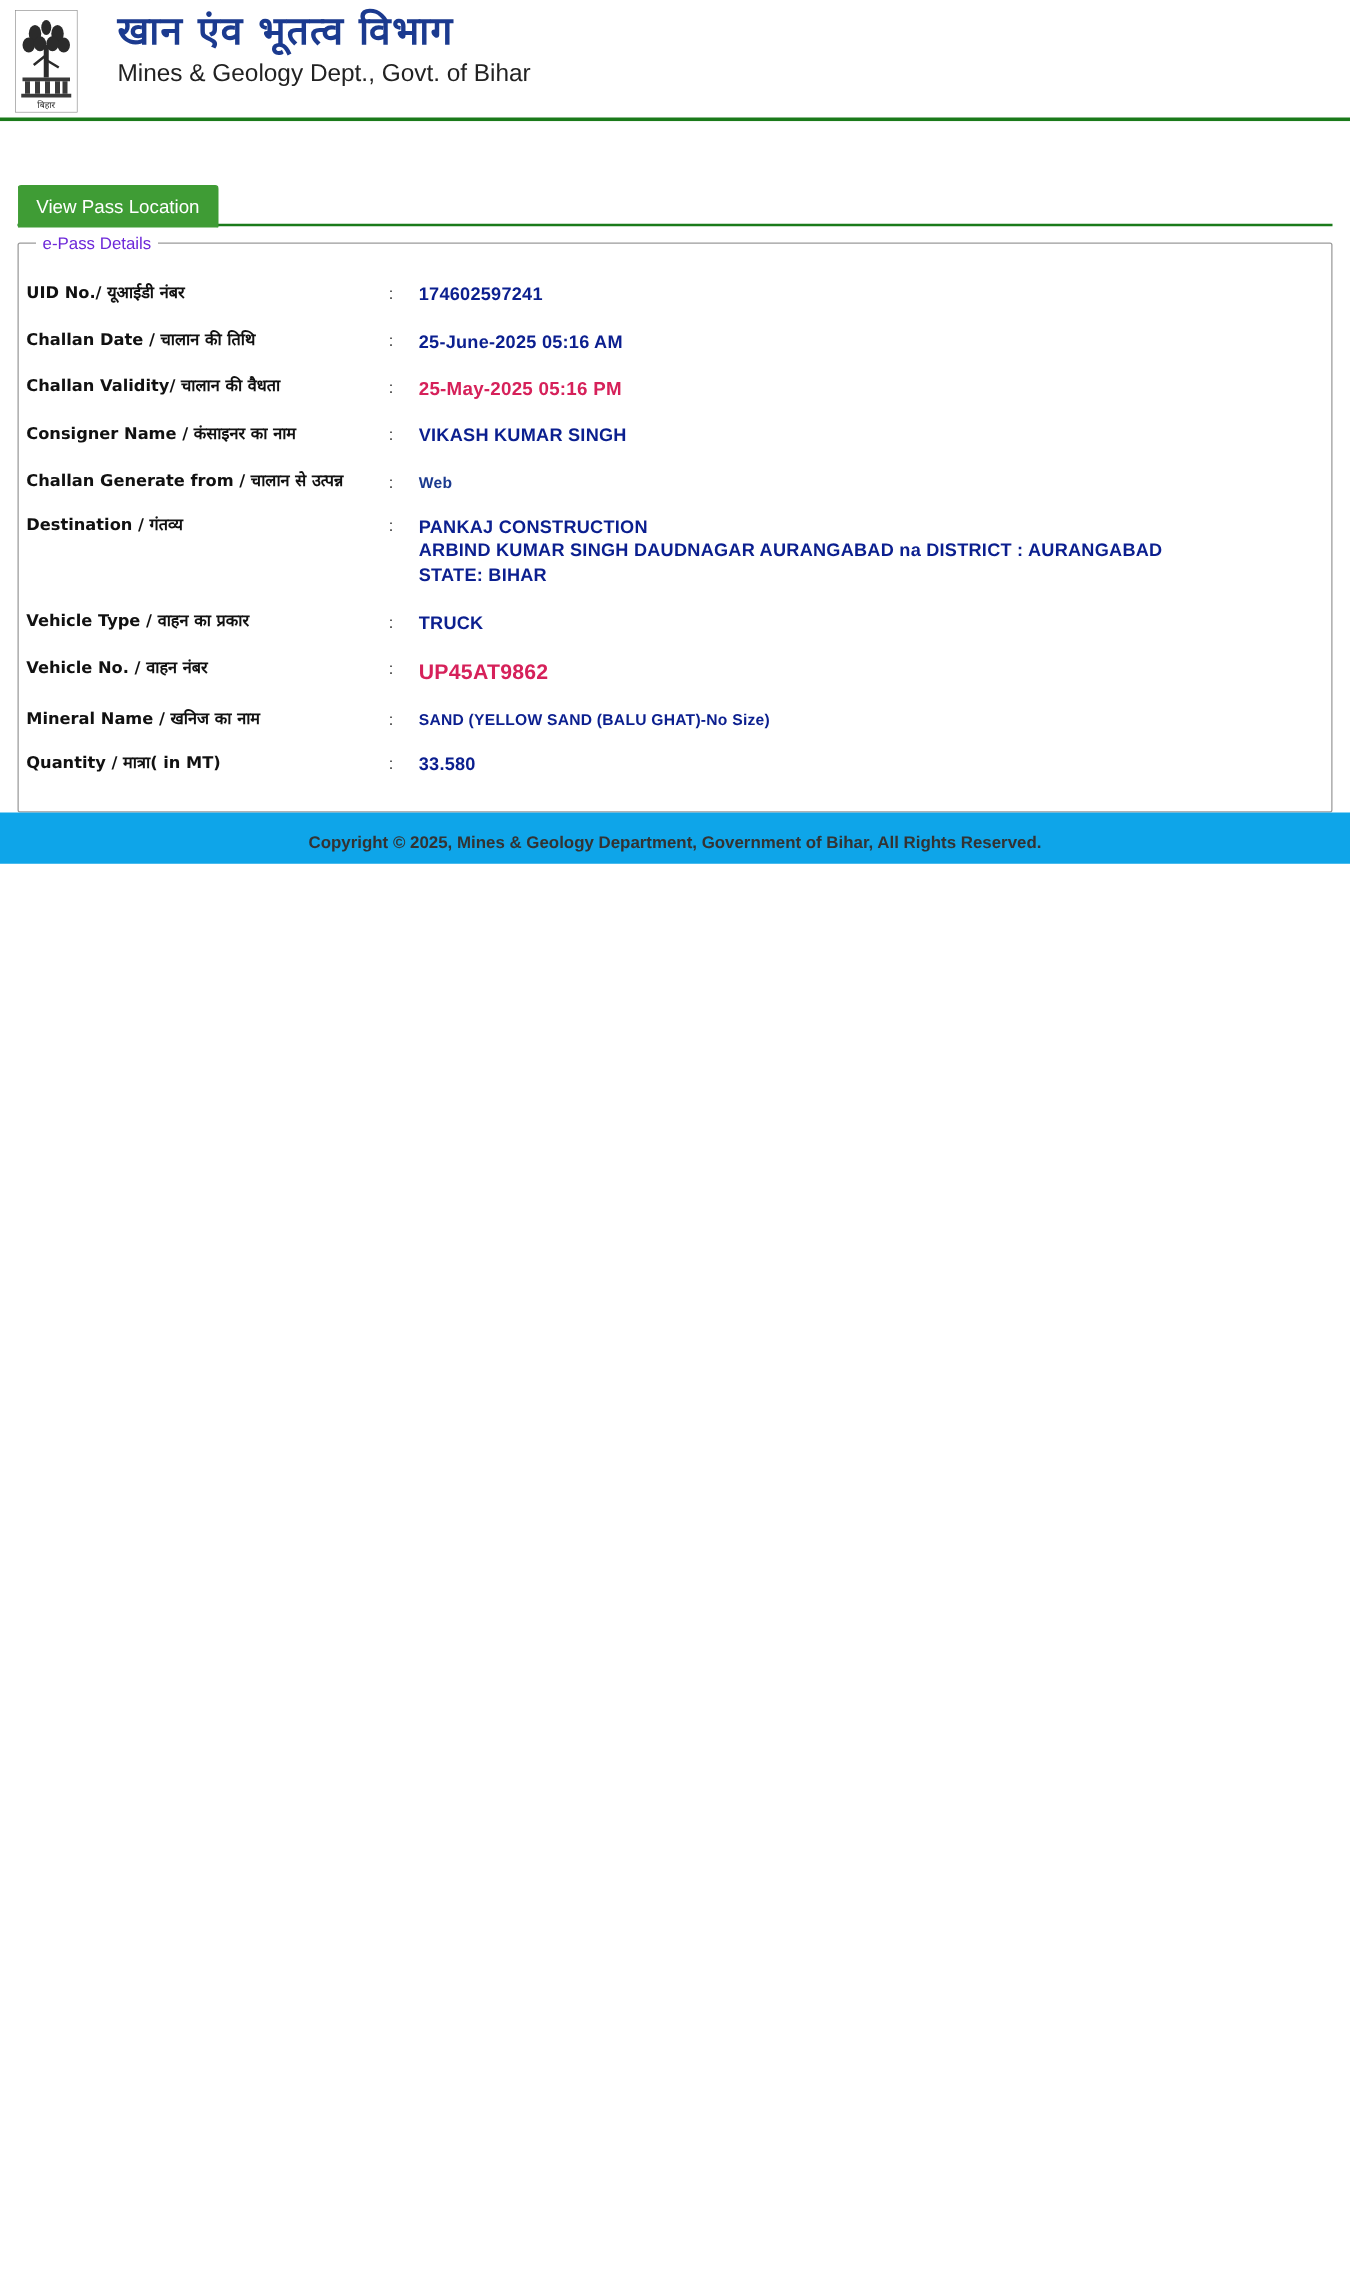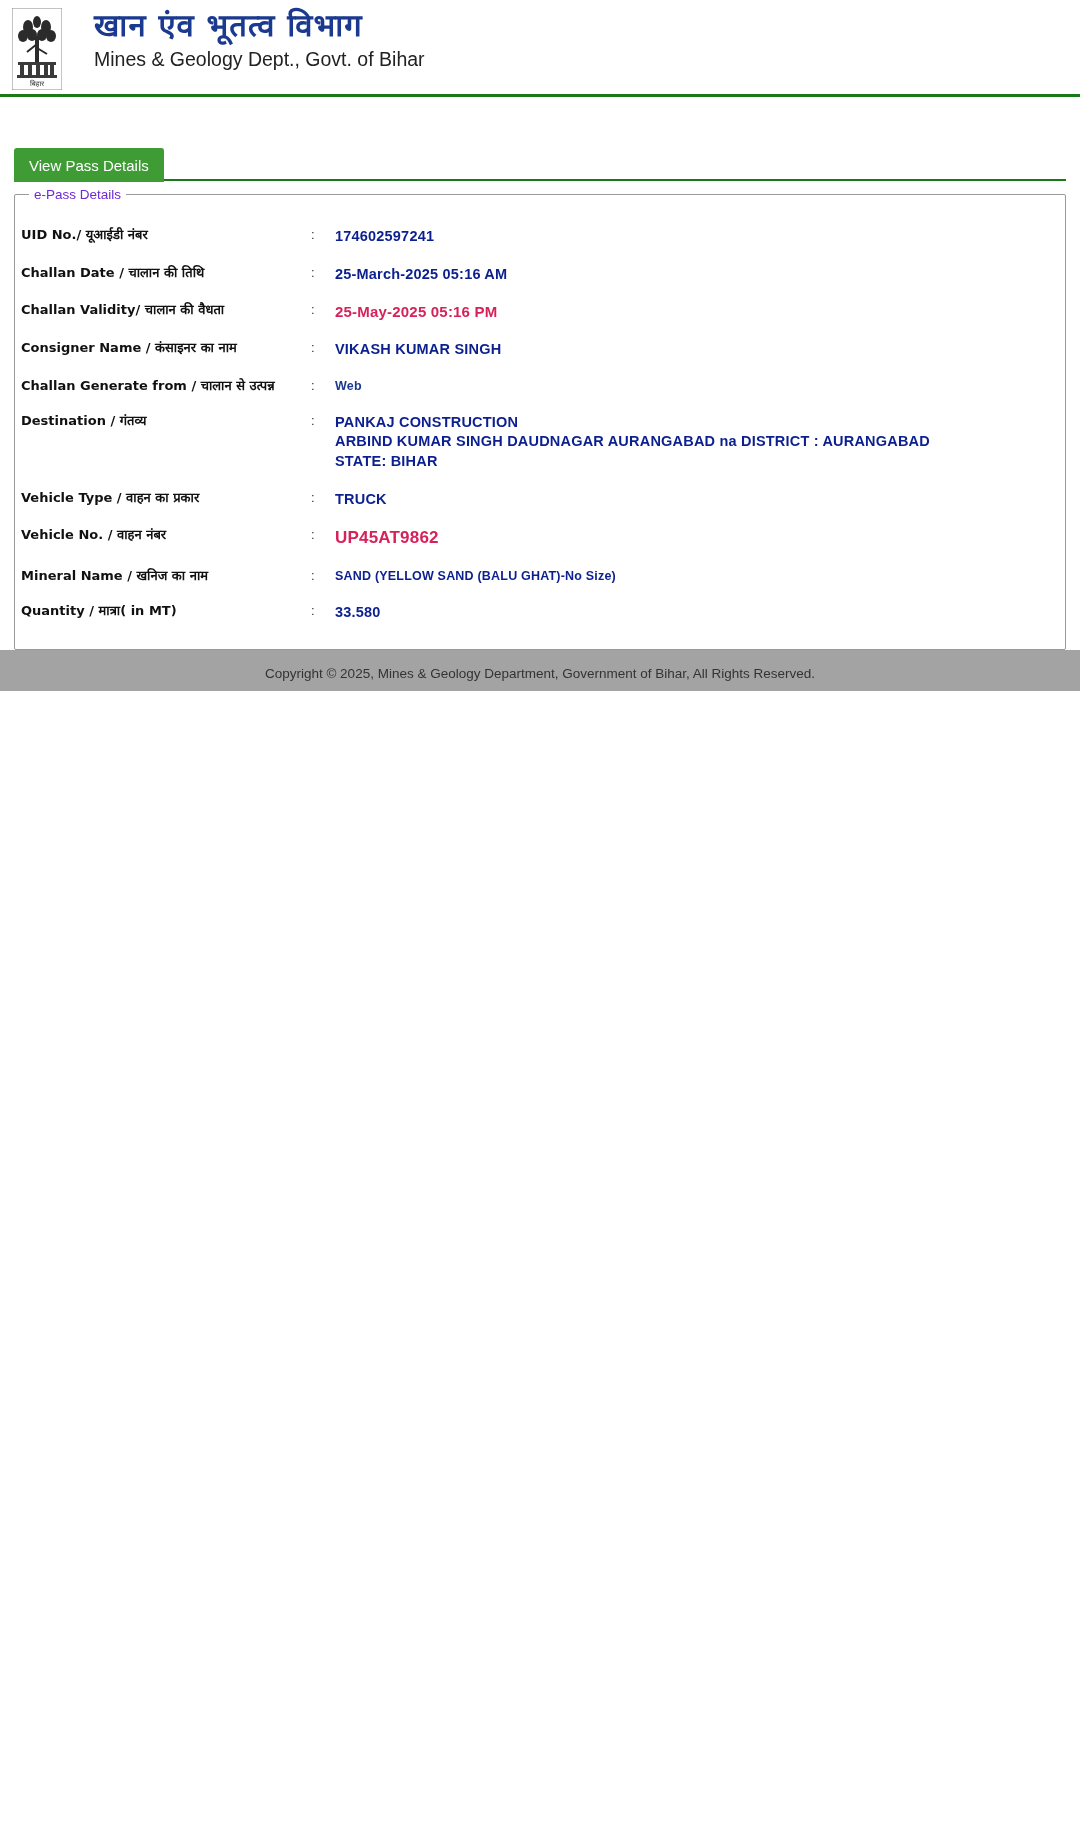--- a/index.html
+++ b/index.html
@@ -145,21 +145,22 @@
     color: #1b3a8f;
   }
   .dest-line { display: block; }
 
   .footer {
     width: 100%;
     text-align: center;
     font-size: 13.5px;
     color: #333333;
     padding: 16px 0 10px 0;
-    background: #a3a3a3;
+    background: #0ea5e9;
+    font-weight: bold;
   }
   .page-bg-bottom {
     position: absolute;
     left: 0;
     right: 0;
     top: 680px;
     bottom: 0;
     background: #efefef;
     z-index: -1;
   }
@@ -201,36 +202,36 @@
   <div class="header-text">
     <div class="header-hi">खान एंव भूतत्व विभाग</div>
     <div class="header-en">Mines &amp; Geology Dept., Govt. of Bihar</div>
   </div>
 </div>
 
 <div class="content-wrap">
   <div class="spacer-top"></div>
 
   <div class="tab-strip">
-    <span class="tab-active">View Pass Details</span>
+    <span class="tab-active">View Pass Location</span>
   </div>
 
   <fieldset class="epass">
     <legend>e-Pass Details</legend>
     <table class="detail">
       <tbody id="detail-rows">
           <tr>
             <td class="lbl">UID No./ यूआईडी नंबर</td>
             <td class="colon">:</td>
             <td class="val">174602597241</td>
           </tr>
           <tr>
             <td class="lbl">Challan Date / चालान की तिथि</td>
             <td class="colon">:</td>
-            <td class="val">25-March-2025 05:16 AM</td>
+            <td class="val">25-June-2025 05:16 AM</td>
           </tr>
           <tr>
             <td class="lbl">Challan Validity/ चालान की वैधता</td>
             <td class="colon">:</td>
             <td class="val highlight">25-May-2025 05:16 PM</td>
           </tr>
           <tr>
             <td class="lbl">Consigner Name / कंसाइनर का नाम</td>
             <td class="colon">:</td>
             <td class="val">VIKASH KUMAR SINGH</td>

